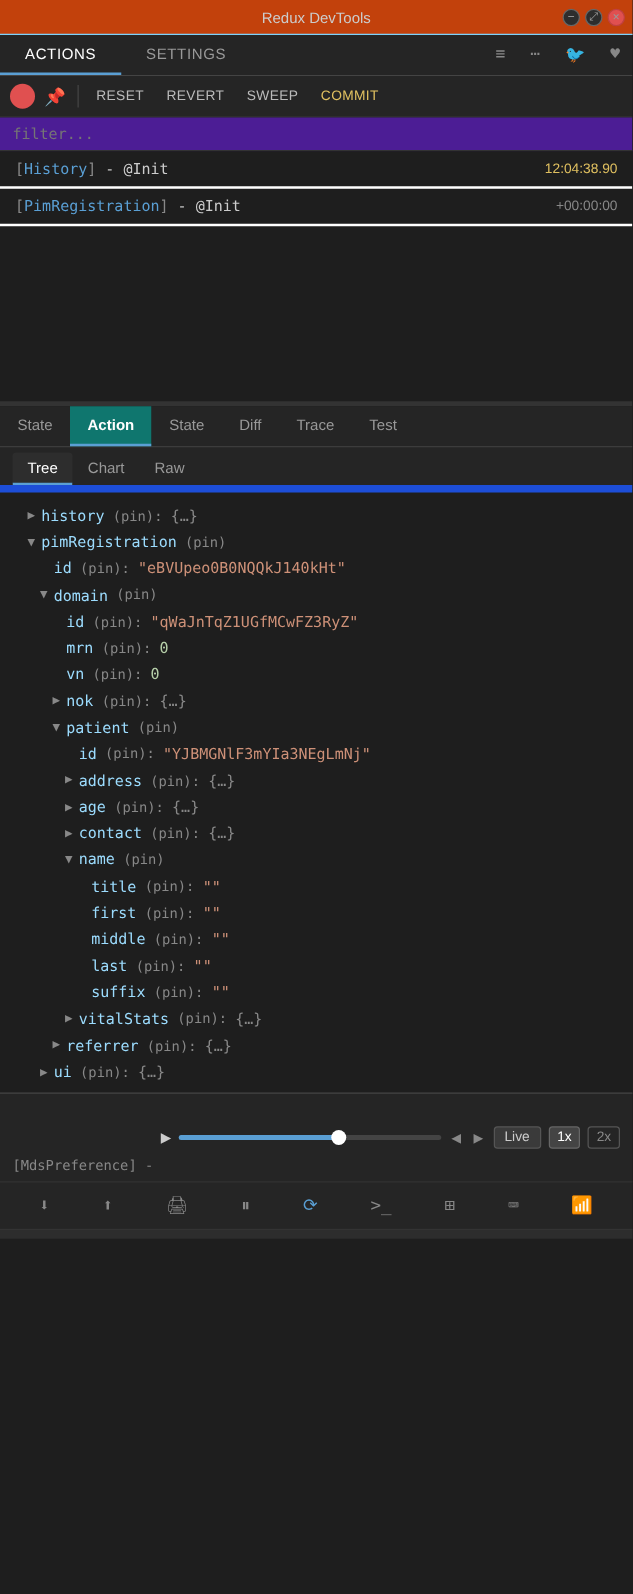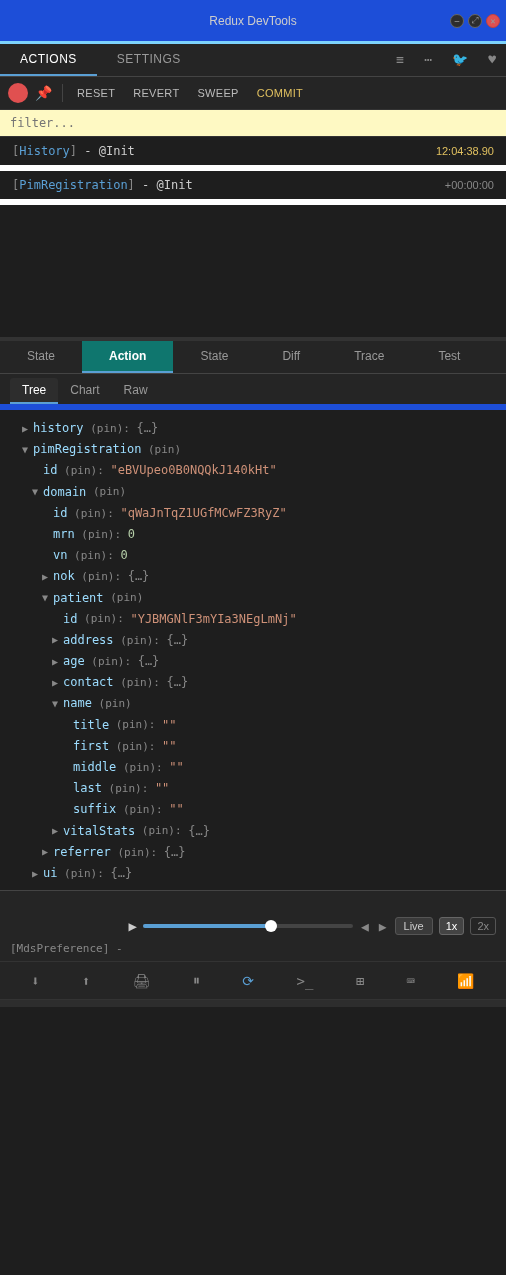--- a/index.html
+++ b/index.html
@@ -8,27 +8,27 @@
       min-height: 1275px;
       background: #1e1e1e;
       font-family: 'Consolas', 'Monaco', monospace;
       font-size: 12px;
       color: #ccc;
       overflow-x: hidden;
     }
 
     
     .title-bar {
-      background: #1d4ed8;
-      height: 44px;
+      background: #c2410c;
+      height: 28px;
       display: flex;
       align-items: center;
       justify-content: center;
       position: relative;
-      border-bottom: 3px solid #7dd3fc;
+      border-bottom: 1px solid #7dd3fc;
     }
     .title-bar-text {
       color: #ccc;
       font-size: 12px;
       font-family: sans-serif;
     }
     .title-bar-controls {
       position: absolute;
       right: 6px;
       display: flex;
@@ -124,21 +124,21 @@
       cursor: pointer;
       background: transparent;
       border: none;
       font-weight: 500;
       letter-spacing: 0.3px;
     }
     .toolbar-btn.commit { color: #e0c060; }
 
     
     .filter-bar {
-      background: #fef9c3;
+      background: #4c1d95;
       padding: 6px 10px;
       border-bottom: 1px solid #333;
     }
     .filter-input {
       background: transparent;
       border: none;
       outline: none;
       color: #888;
       font-size: 12px;
       font-family: 'Consolas', monospace;
@@ -149,21 +149,21 @@
     .actions-list {
       background: #1e1e1e;
       height: 200px;
       overflow-y: auto;
     }
     .action-item {
       display: flex;
       align-items: center;
       justify-content: space-between;
       padding: 7px 12px;
-      border-bottom: 6px solid #ffffff;
+      border-bottom: 2px solid #ffffff;
       cursor: pointer;
     }
     .action-bracket { color: #888; }
     .action-key { color: #5a9fd4; }
     .action-init { color: #ccc; }
     .action-time {
       font-size: 11px;
       color: #888;
       font-family: sans-serif;
     }
@@ -176,21 +176,21 @@
       cursor: row-resize;
     }
 
     
     .panel-tabs {
       display: flex;
       background: #252525;
       border-bottom: 1px solid #444;
     }
     .panel-tab {
-      padding: 8px 27px;
+      padding: 8px 14px;
       font-size: 12px;
       font-family: sans-serif;
       color: #999;
       cursor: pointer;
       border-bottom: 2px solid transparent;
     }
     .panel-tab.active {
       color: #fff;
       border-bottom: 2px solid #5a9fd4;
       background: #0f766e;

